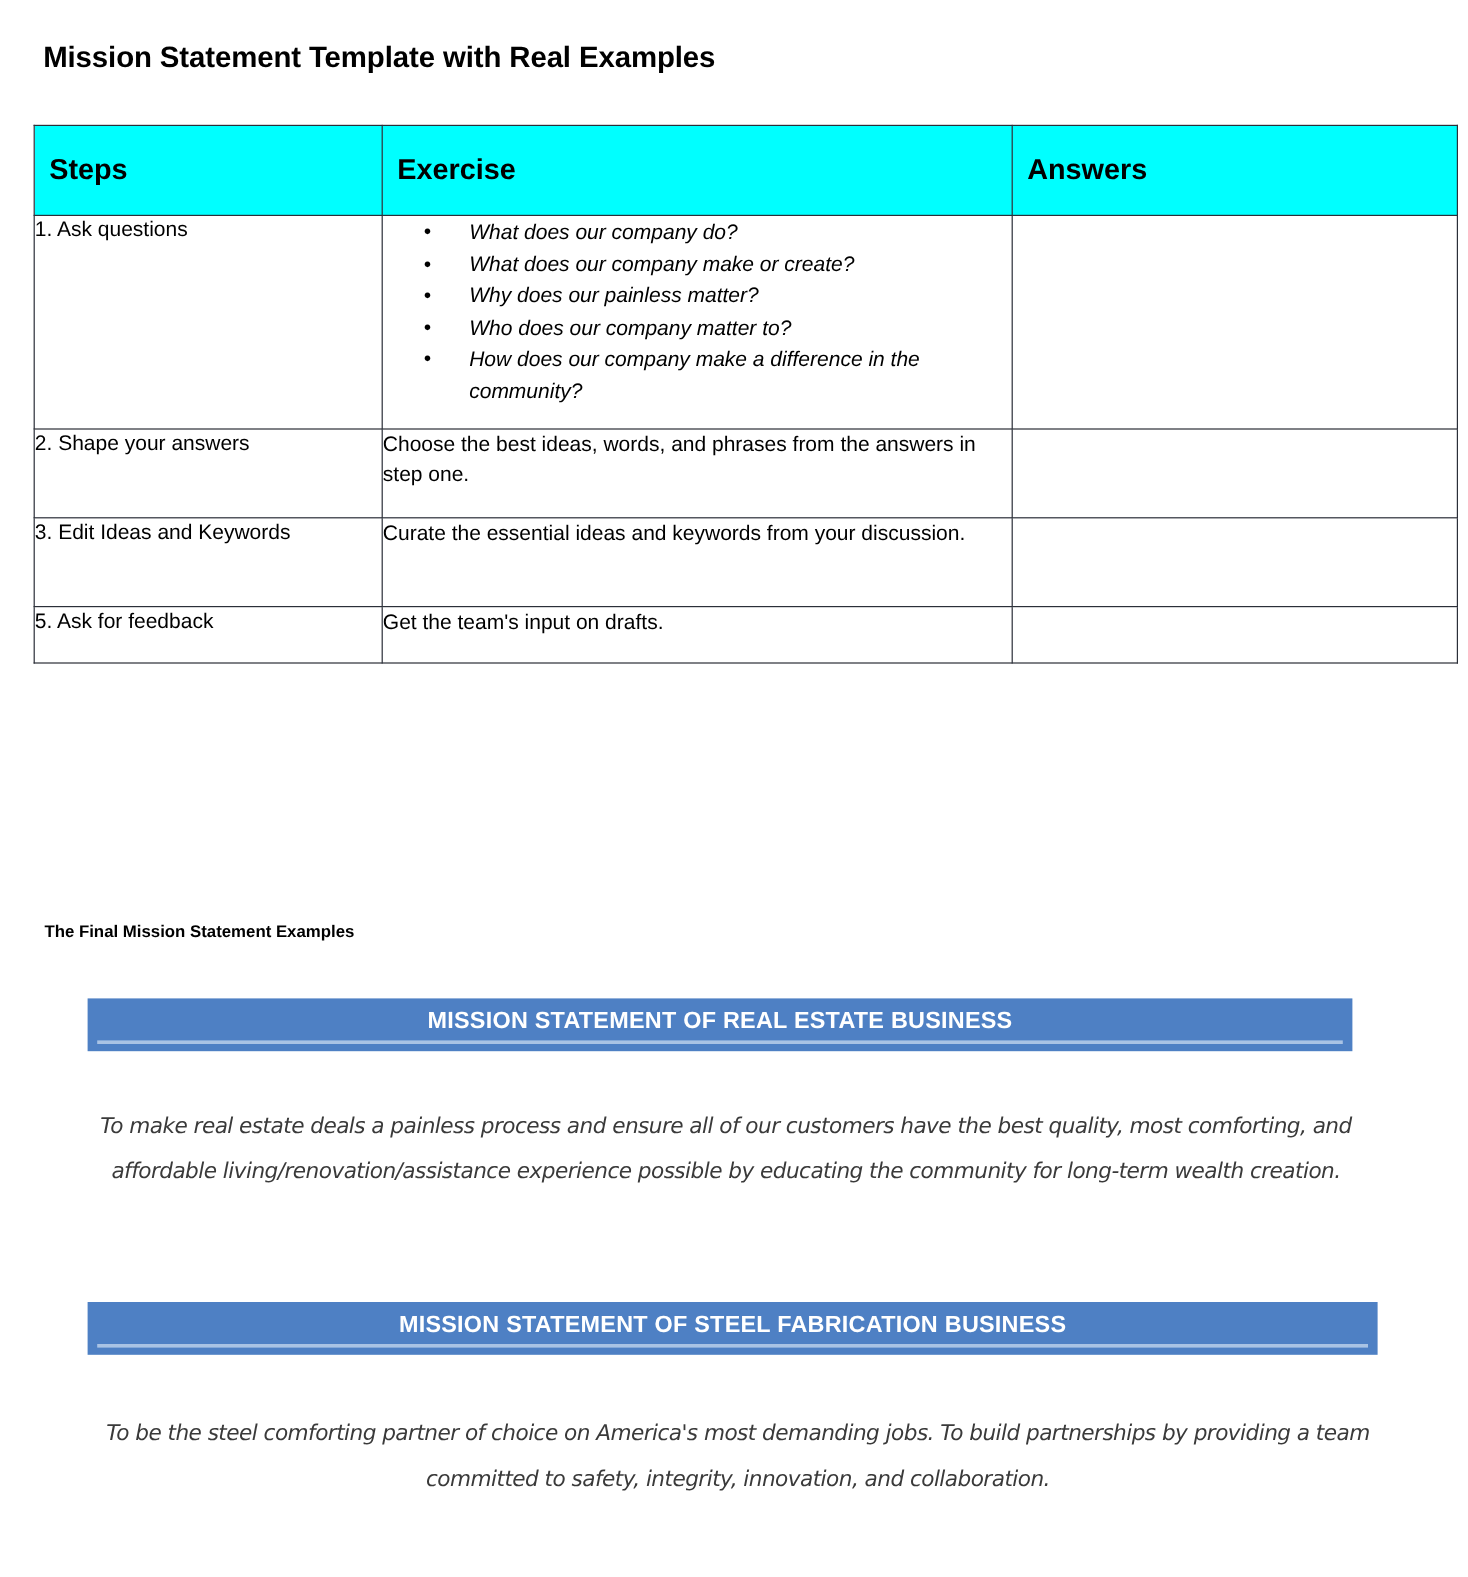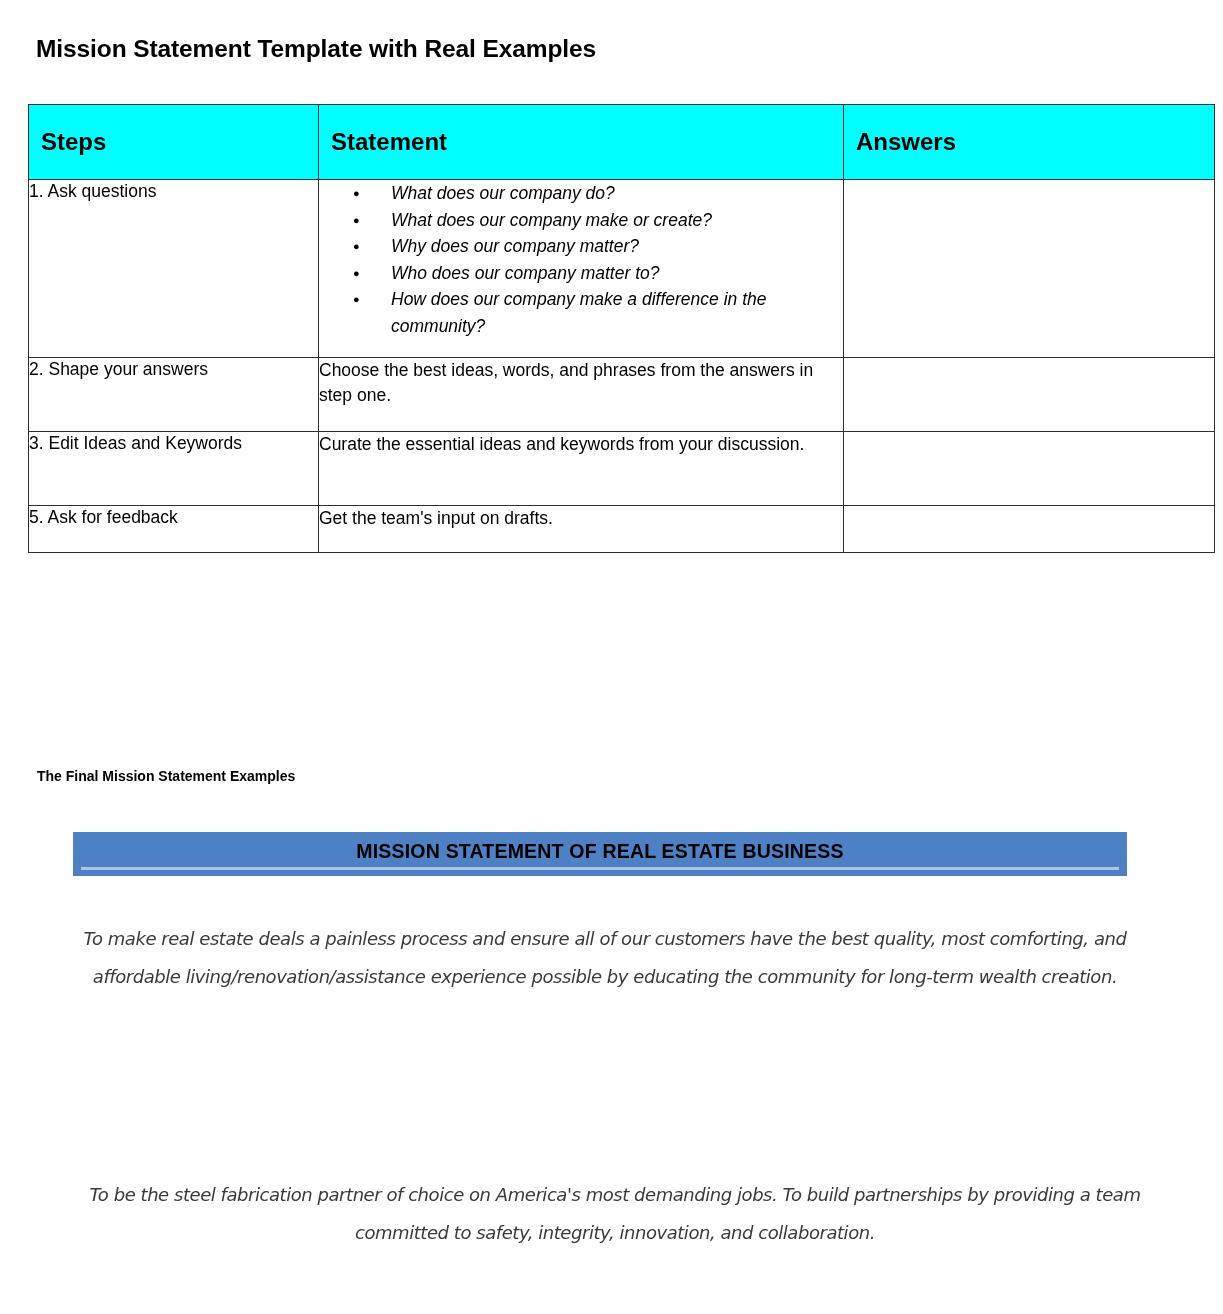--- a/index.html
+++ b/index.html
@@ -114,21 +114,21 @@
     font-size: 14px;
     font-weight: bold;
     line-height: 28px;
     white-space: nowrap;
   }
 
   
   .banner {
     position: absolute;
     background: #4e80c4;
-    color: #000000;
+    color: #ffffff;
     font-size: 19.5px;
     font-weight: bold;
     letter-spacing: 0.2px;
     text-align: center;
     box-sizing: border-box;
     display: flex;
     align-items: center;
     justify-content: center;
   }
   .banner .banner-label {
@@ -189,32 +189,32 @@
 
   <table class="steps-table">
     <colgroup>
       <col class="col-steps">
       <col class="col-ex">
       <col class="col-ans">
     </colgroup>
     <thead>
       <tr>
         <th>Steps</th>
-        <th>Statement</th>
+        <th>Exercise</th>
         <th>Answers</th>
       </tr>
     </thead>
     <tbody>
       <tr class="row-tall">
         <td class="cell-step">1. Ask questions</td>
         <td class="cell-ex">
           <ul class="bullets">
             <li>What does our company do?</li>
             <li>What does our company make or create?</li>
-            <li>Why does our company matter?</li>
+            <li>Why does our painless matter?</li>
             <li>Who does our company matter to?</li>
             <li>How does our company make a difference in the community?</li>
           </ul>
         </td>
         <td class="cell-ans"></td>
       </tr>
 
       <tr class="row-m1">
         <td class="cell-step">2. Shape your answers</td>
         <td class="cell-ex">Choose the best ideas, words, and phrases from the answers in step one.</td>
@@ -238,16 +238,19 @@
   </table>
 
   <div class="section-title">The Final Mission Statement Examples</div>
 
   <div class="banner banner-1">
     <span class="banner-label">MISSION STATEMENT OF REAL ESTATE BUSINESS</span>
   </div>
 
   <div class="statement statement-1">To make real estate deals a painless process and ensure all of our customers have the best quality, most comforting, and affordable living/renovation/assistance experience possible by educating the community for long-term wealth creation.</div>
 
-
-  <div class="statement statement-2">To be the steel fabrication partner of choice on America's most demanding jobs. To build partnerships by providing a team committed to safety, integrity, innovation, and collaboration.</div>
+  <div class="banner banner-2">
+    <span class="banner-label">MISSION STATEMENT OF STEEL FABRICATION BUSINESS</span>
+  </div>
+
+  <div class="statement statement-2">To be the steel comforting partner of choice on America's most demanding jobs. To build partnerships by providing a team committed to safety, integrity, innovation, and collaboration.</div>
 
 </div>
 
 </body></html>

